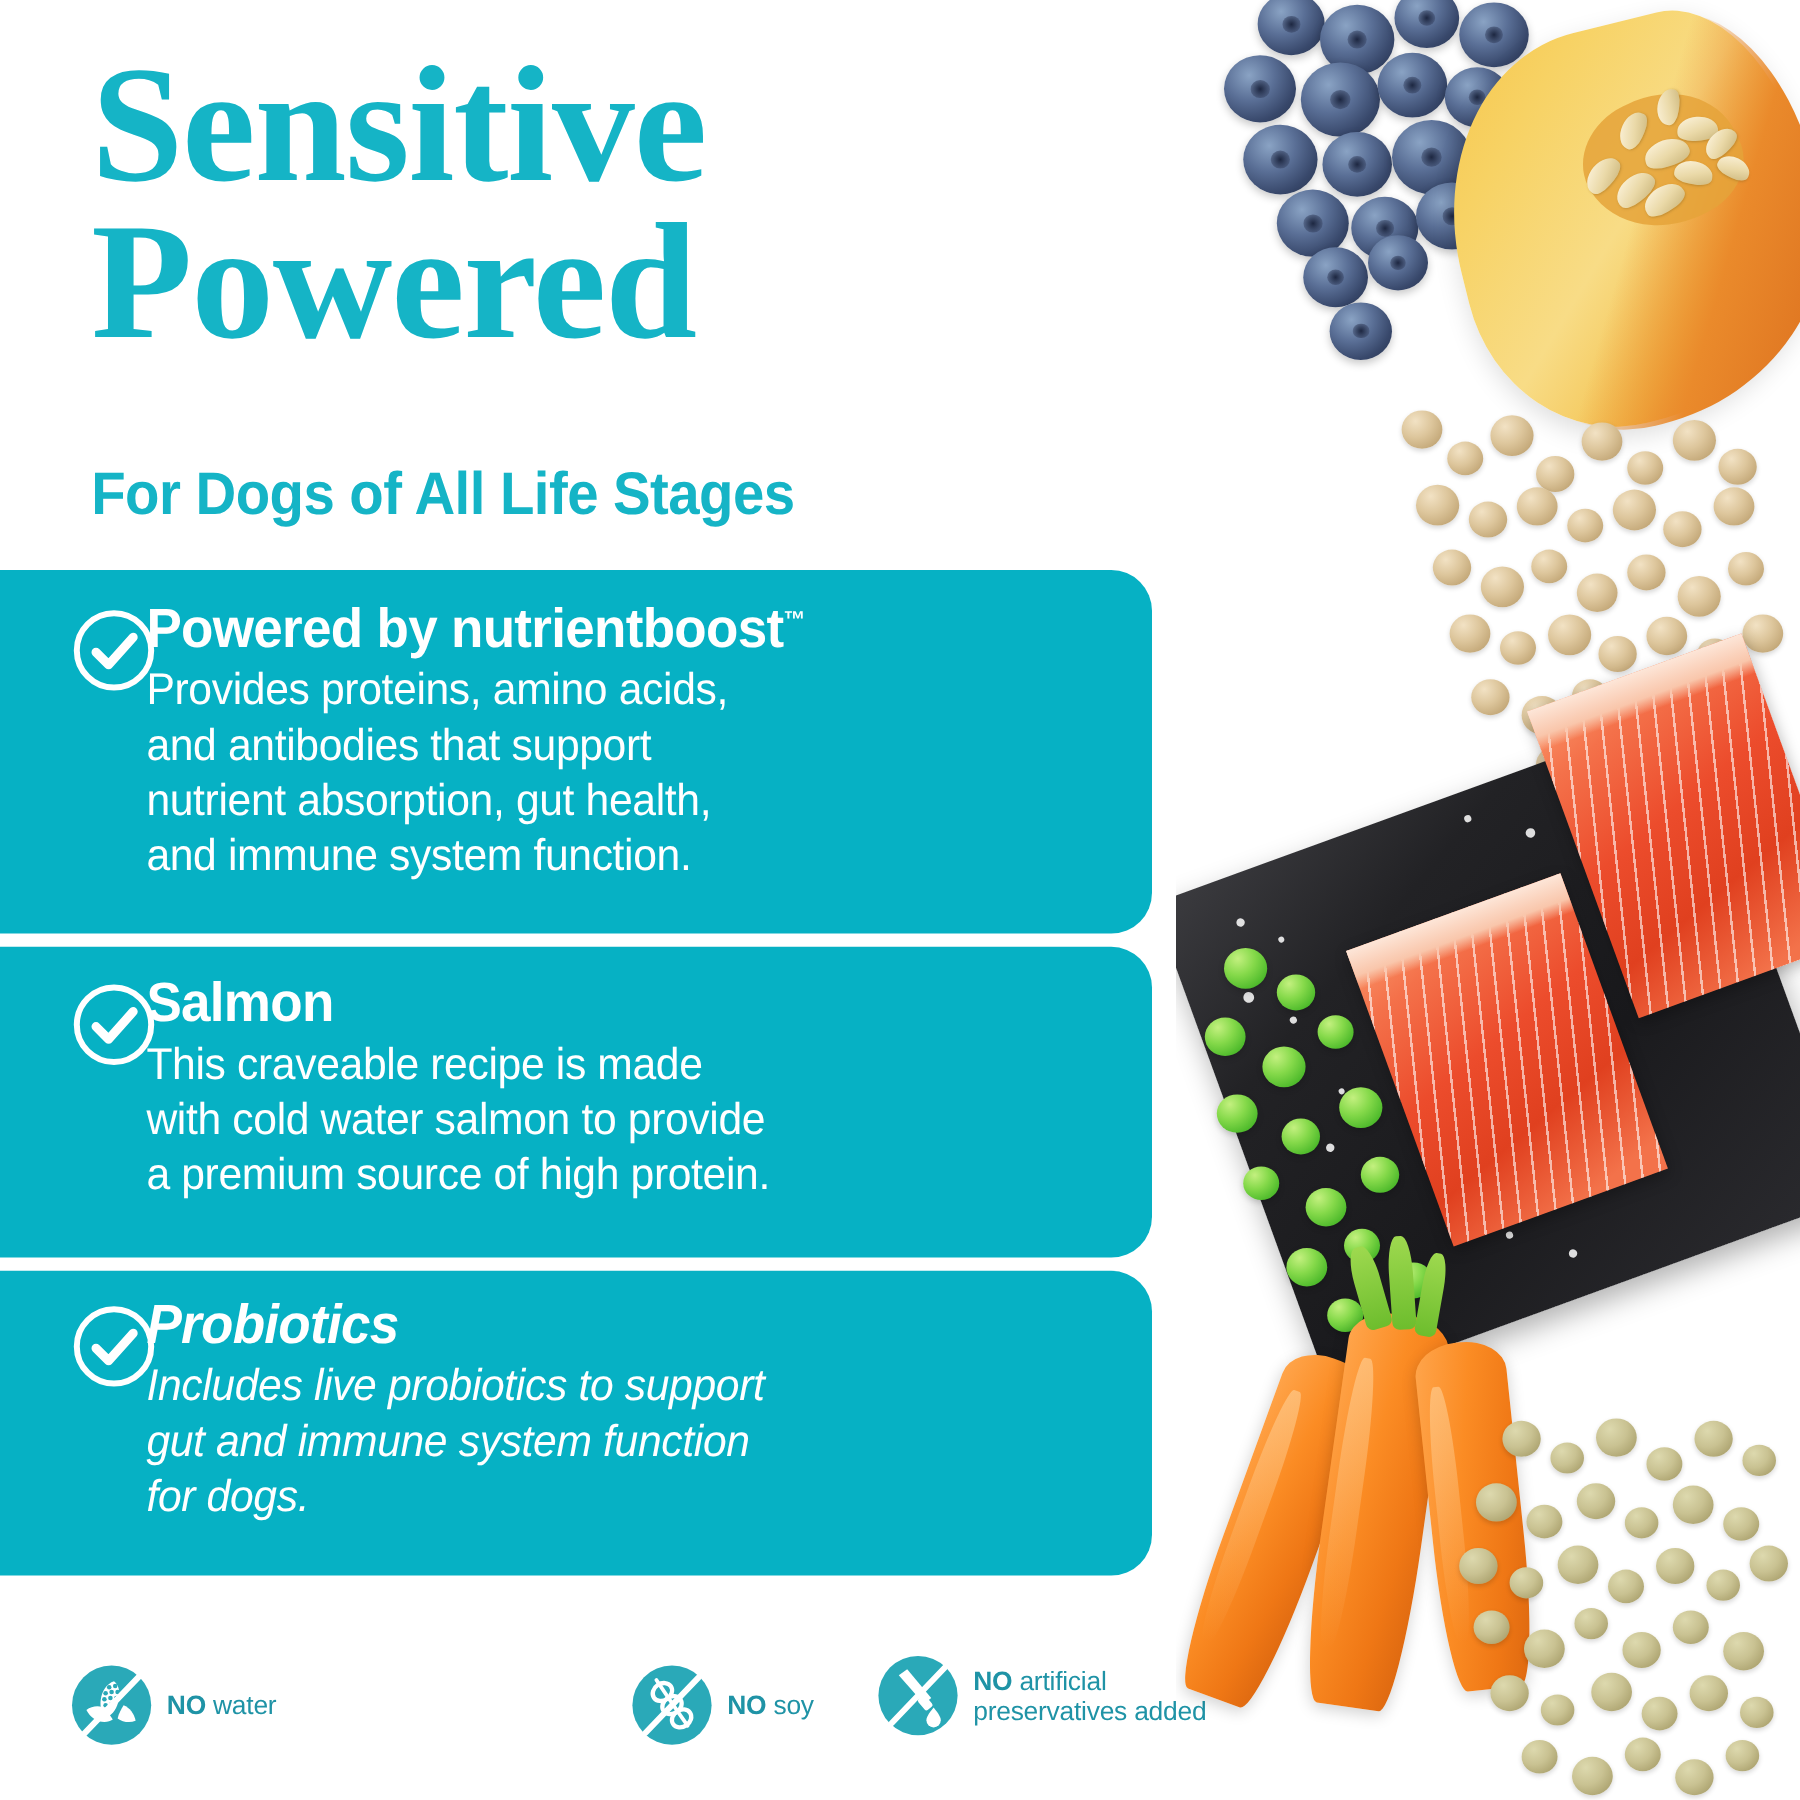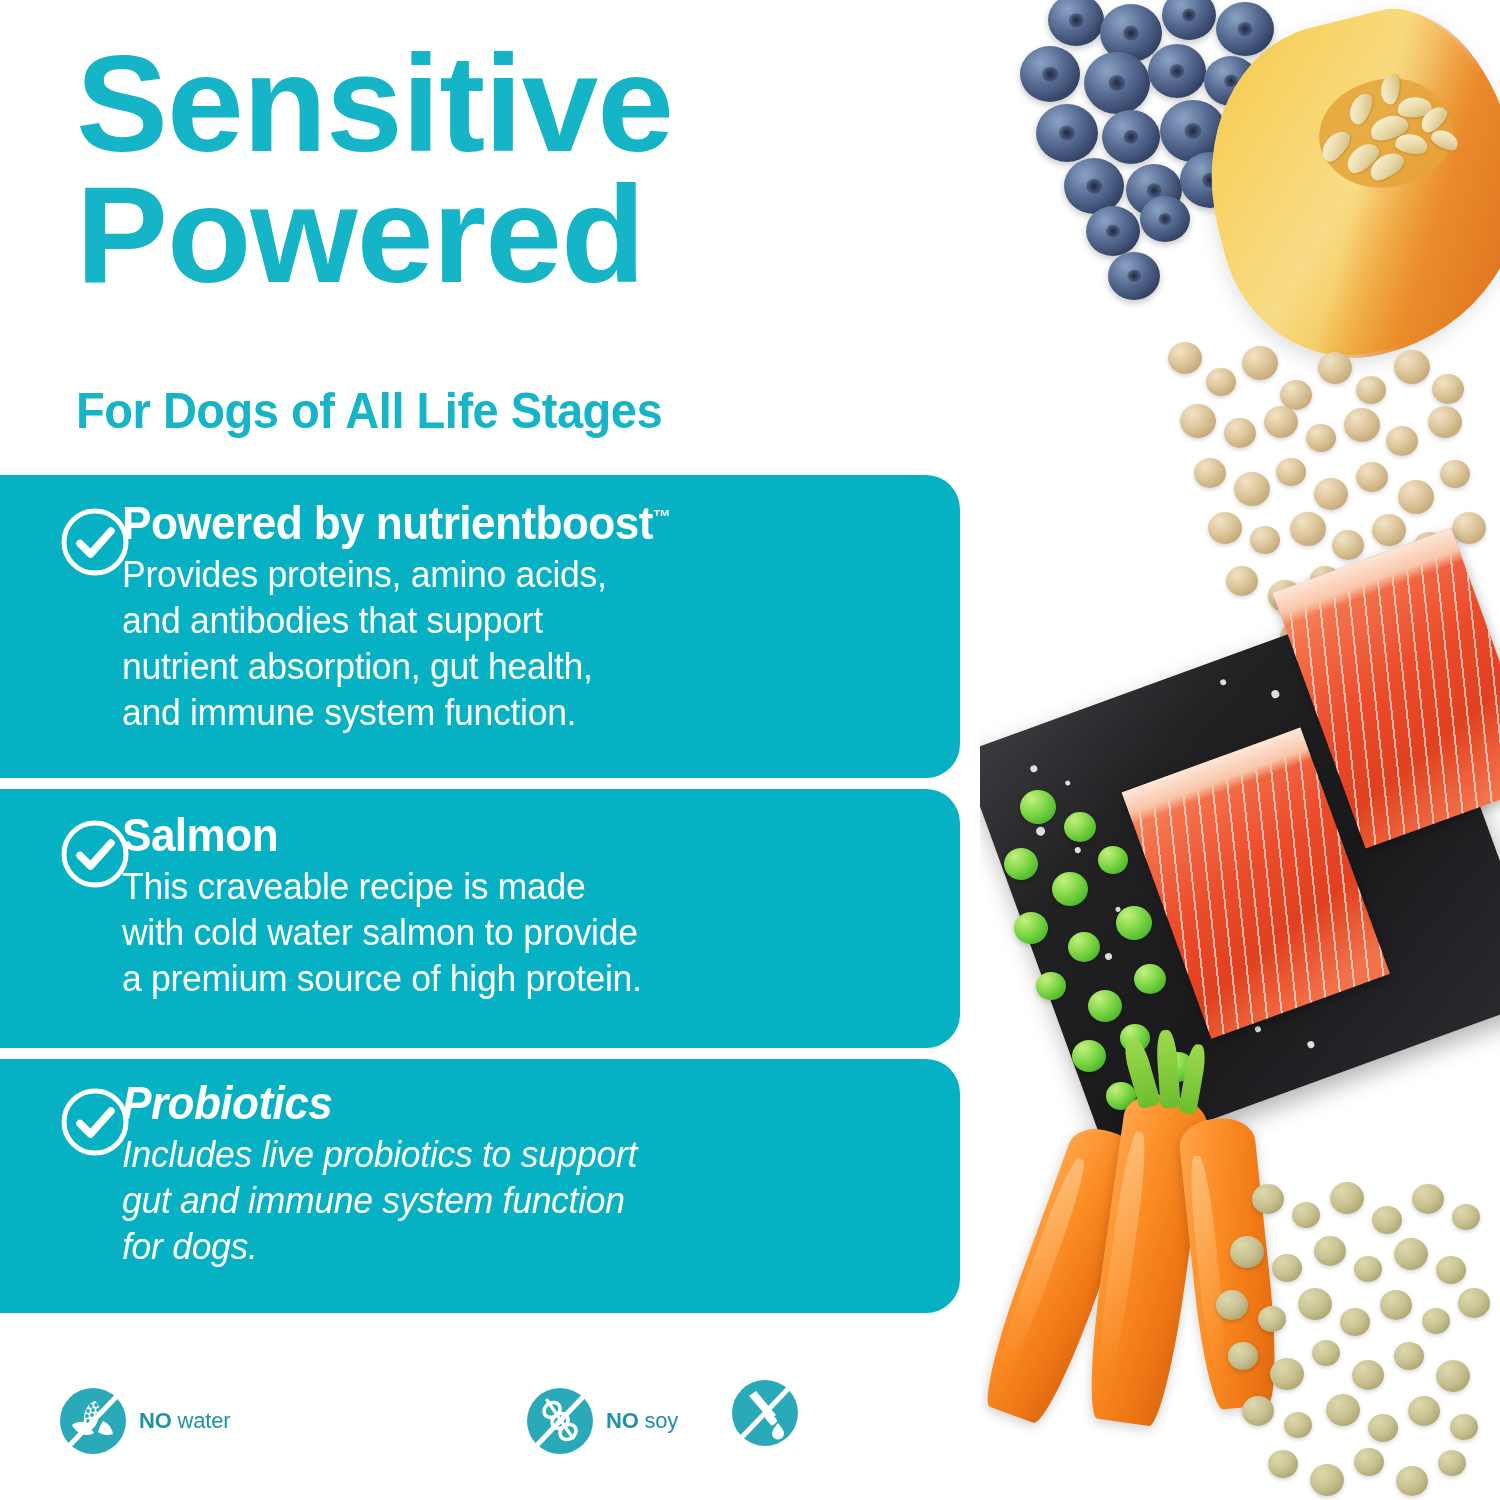--- a/index.html
+++ b/index.html
@@ -63,21 +63,21 @@
   .carrot{position:absolute;background:linear-gradient(100deg,#ffa64d 0%,#fb8c24 38%,#ef7715 72%,#d9650f 100%);
      box-shadow:0 4px 12px rgba(0,0,0,.18);}
   .carrot:after{content:"";position:absolute;left:8%;top:12%;width:26%;height:74%;
      background:linear-gradient(180deg,rgba(255,214,160,.55),rgba(255,214,160,0));border-radius:40%;}
   .ctop{position:absolute;background:linear-gradient(180deg,#9ed94f 0%,#6dbd2d 100%);border-radius:40% 40% 6px 6px;}
 
   
   .content{position:absolute;left:0;top:0;width:1000px;height:1500px;}
 
   .title{position:absolute;left:76px;top:38px;width:830px;
-     font-family:Liberation Sans, sans-serif;font-weight:700;
+     font-family:Liberation Serif, serif;font-weight:700;
      font-size:138px;line-height:.95;letter-spacing:-1px;color:#15b4c6;}
   .title span{display:block;}
   .subtitle{position:absolute;left:76px;top:382px;
      font-size:50px;font-weight:700;letter-spacing:-.5px;color:#15b4c6;
      transform:scaleX(.94);transform-origin:left center;white-space:nowrap;}
 
   .card{position:absolute;left:-40px;width:1000px;background:#06b1c4;
      border-radius:0 34px 34px 0;box-sizing:border-box;padding:0;}
   #card0{top:475px;height:303px;}
   #card1{top:789px;height:259px;}
@@ -232,20 +232,24 @@
       <div class="badge" id="badge3">
         <span class="badge-circle">
           <svg width="66" height="66" viewBox="0 0 66 66">
             <g fill="#ffffff">
               <path d="M17 16 L24 11 L44 35 L38 40 Z"></path>
               <rect x="35" y="33" width="8" height="12" rx="2" transform="rotate(-40 39 39)"></rect>
               <path d="M46 43 c4 5 6 8 6 10.5 a6 6 0 0 1 -12 0 C40 51 42 48 46 43 z"></path>
             </g>
             <path d="M11 56 L55 10" stroke="#ffffff" stroke-width="5" stroke-linecap="round" fill="none"></path>
           </svg>
+        </span>
+        <span class="badge-text">
+          <span class="ln"><b>NO</b><span> artificial</span></span>
+          <span class="ln">preservatives added</span>
         </span>
       </div>
 
     </div>
   </div>
 
   <div class="photo-pane">
 
     <div>
       <span class="blob bb" style="left:68px;top:-6px;width:56px;height:52px;"></span>

